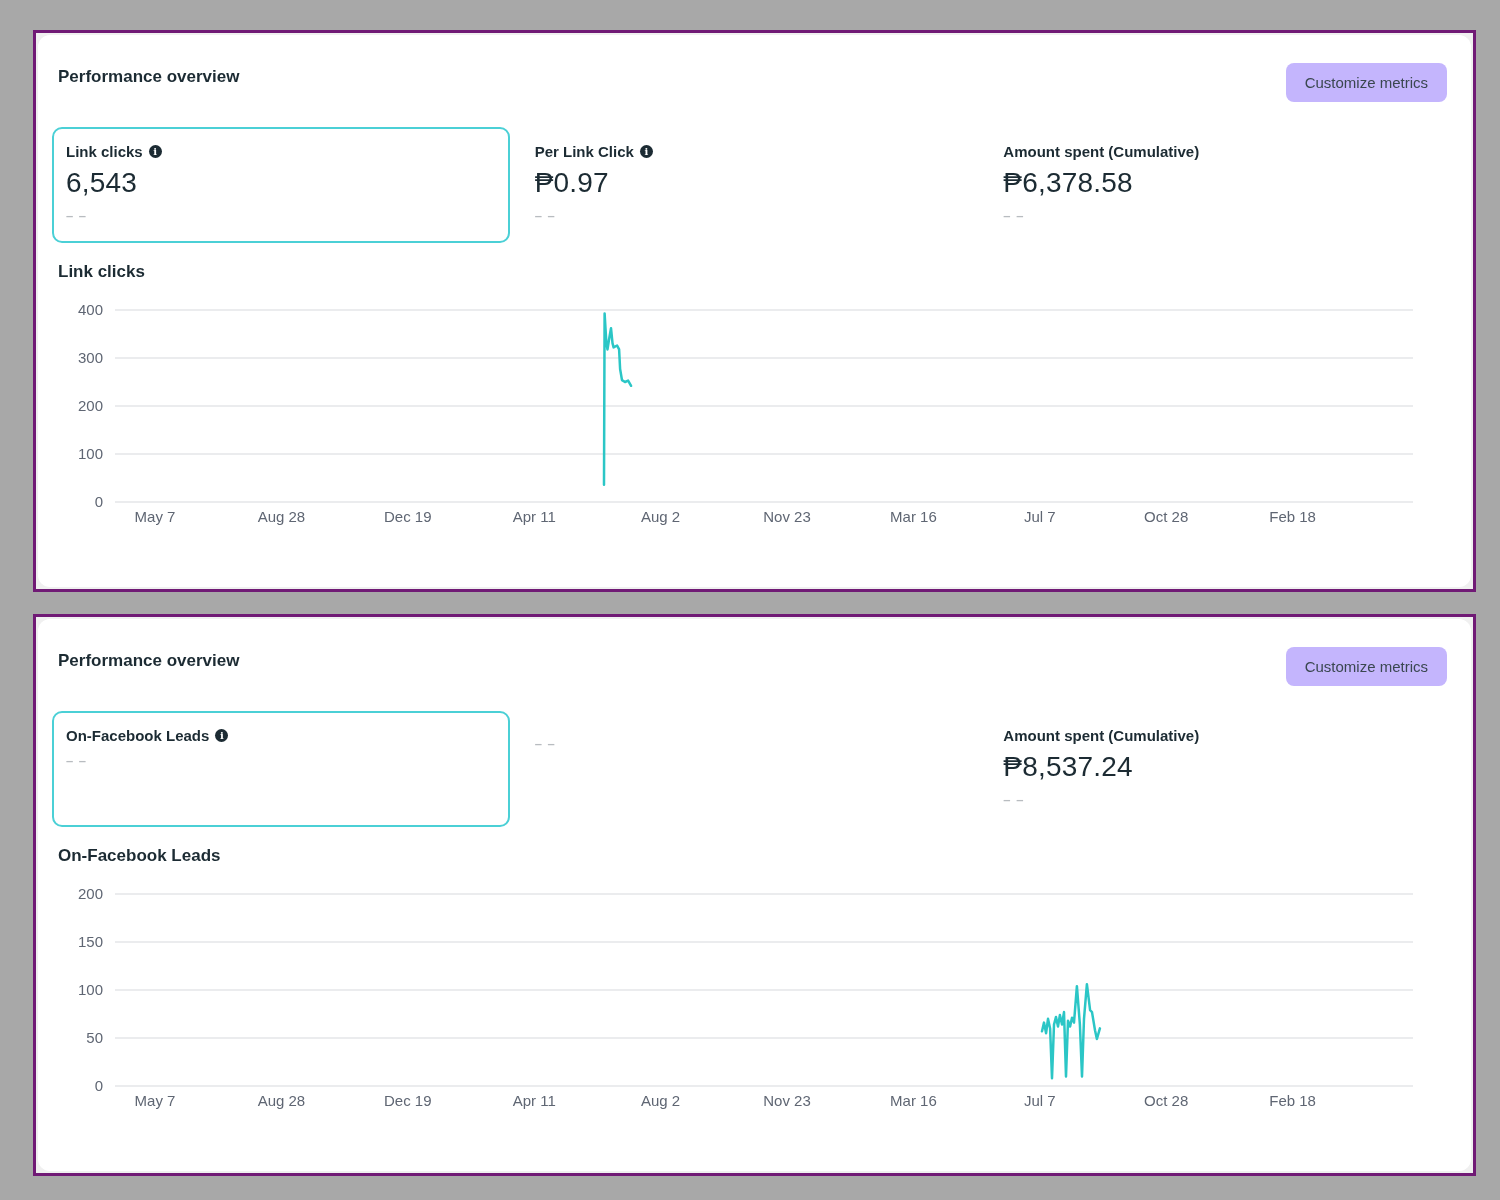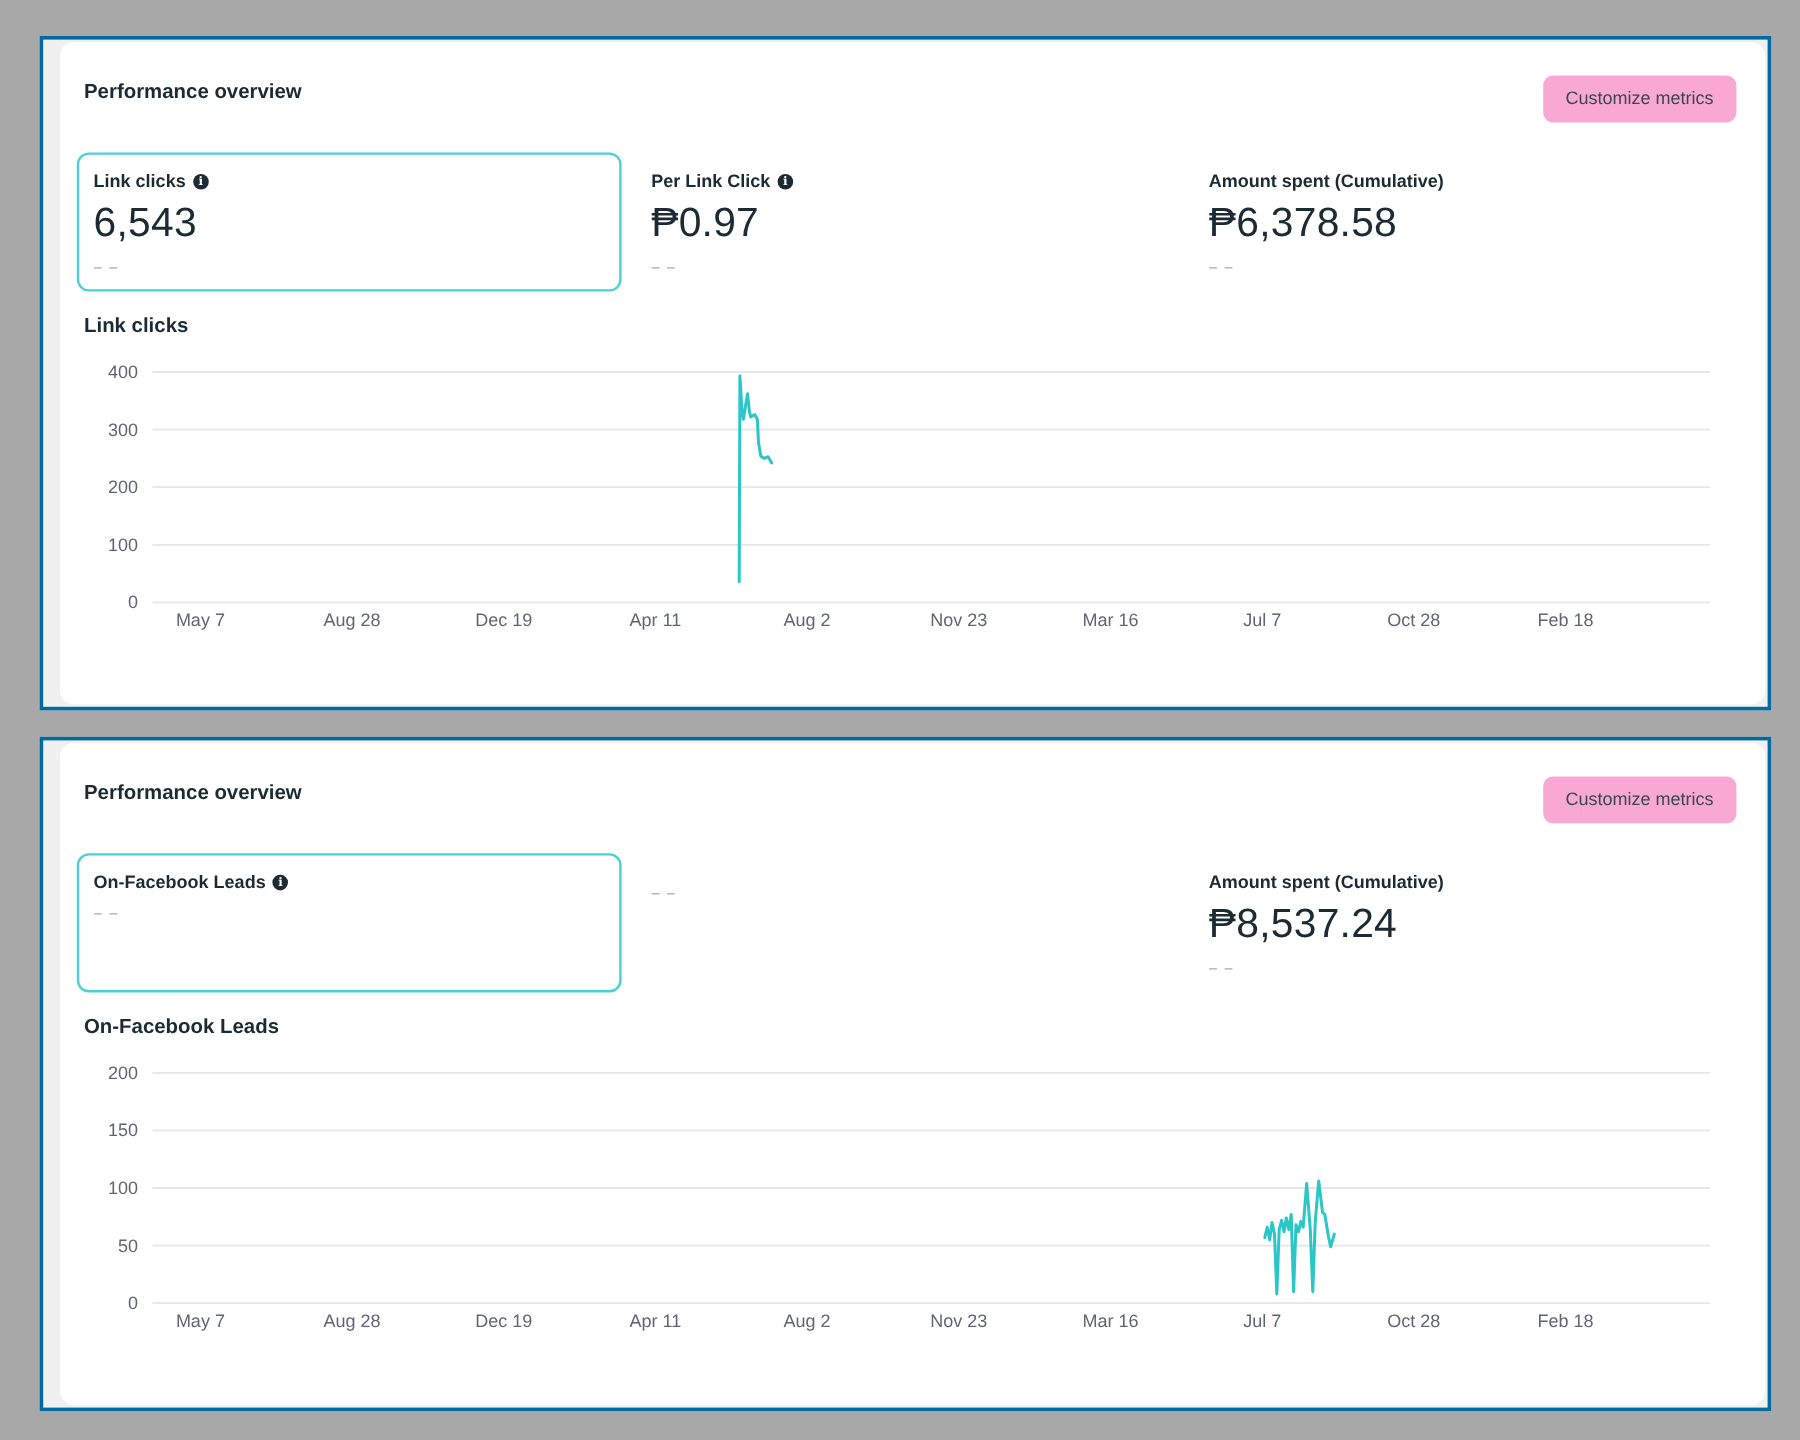--- a/index.html
+++ b/index.html
@@ -3,56 +3,55 @@
 <meta charset="utf-8">
 <style>
   * { margin:0; padding:0; box-sizing:border-box; }
   html,body { width:1500px; height:1200px; }
   body {
     background:#a8a8a8;
     font-family:"Liberation Sans","DejaVu Sans",sans-serif;
     padding:30px 24px 25px 33px;
   }
   .panel {
-    border:3px solid #0369a1;
+    border:3px solid #701a75;
     background:#f0f0f0;
     height:562px;
     margin-bottom:22px;
-    padding-left:12px;
   }
   .panel-card {
     background:#ffffff;
     border-radius:12px;
     margin:2px;
     height:calc(100% - 4px);
     padding:28px 24px 0 20px;
     overflow:hidden;
   }
   .hdr-row { display:flex; justify-content:space-between; align-items:flex-start; }
   .panel-title { font-size:17px; font-weight:bold; color:#1c2b33; padding-top:4px; }
   .customize-btn {
-    background:#f9a8d4; border:none; border-radius:8px;
+    background:#c4b5fd; border:none; border-radius:8px;
     padding:11px 19px; font-size:15px; color:#3a4750;
     font-family:inherit; cursor:pointer;
   }
   .cards-row { display:flex; gap:11px; margin-top:25px; margin-left:-6px; }
   .metric-card {
     width:458px; height:116px;
     border:2px solid transparent; border-radius:10px;
     padding:14px 12px 0 12px;
   }
   .metric-card.selected { border-color:#4bd0d6; }
   .metric-label { font-size:15px; font-weight:bold; color:#1c2b33; display:flex; align-items:center; gap:6px; }
   .info-icon {
     display:inline-block; width:13px; height:13px; border-radius:50%;
     background:#1c2b33; color:#ffffff; font-size:10px; font-weight:bold;
     text-align:center; line-height:13px; font-family:"DejaVu Serif",serif;
     cursor:pointer;
   }
-  .metric-value { font-size:34px; color:#1c2b33; margin-top:7px; letter-spacing:0.2px; }
+  .metric-value { font-size:28px; color:#1c2b33; margin-top:7px; letter-spacing:0.2px; }
   .metric-sub { font-size:13px; font-weight:bold; color:#b8bcc0; margin-top:9px; letter-spacing:1px; }
   .chart-block { margin-top:19px; }
   .chart-title { font-size:17px; font-weight:bold; color:#1c2b33; }
   .chart-svg { display:block; margin-top:6px; }
 </style>
 </head>
 <body>
 
 <div class="panel">
   <div class="panel-card">

